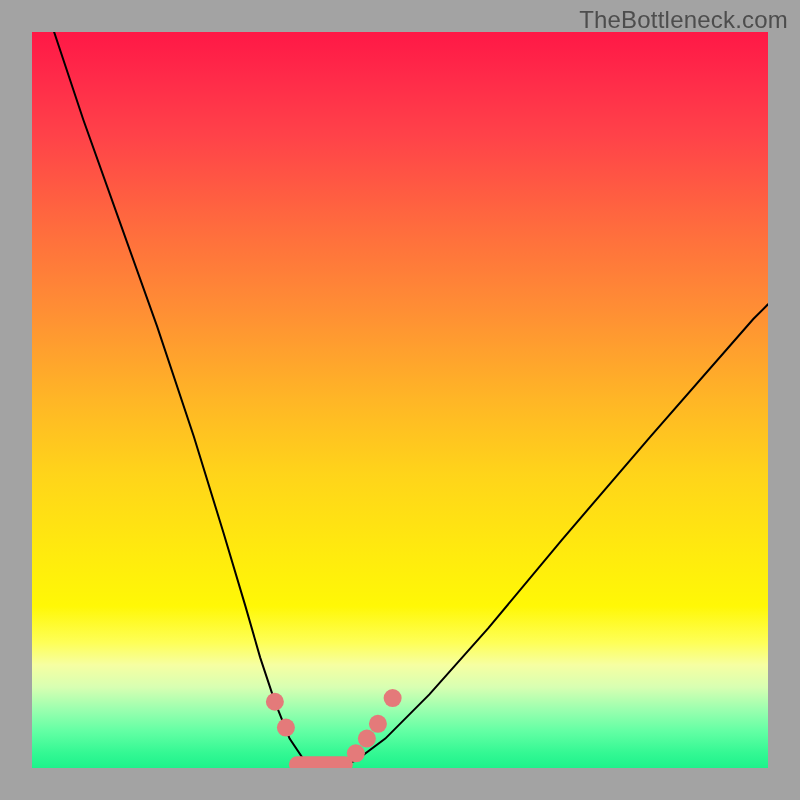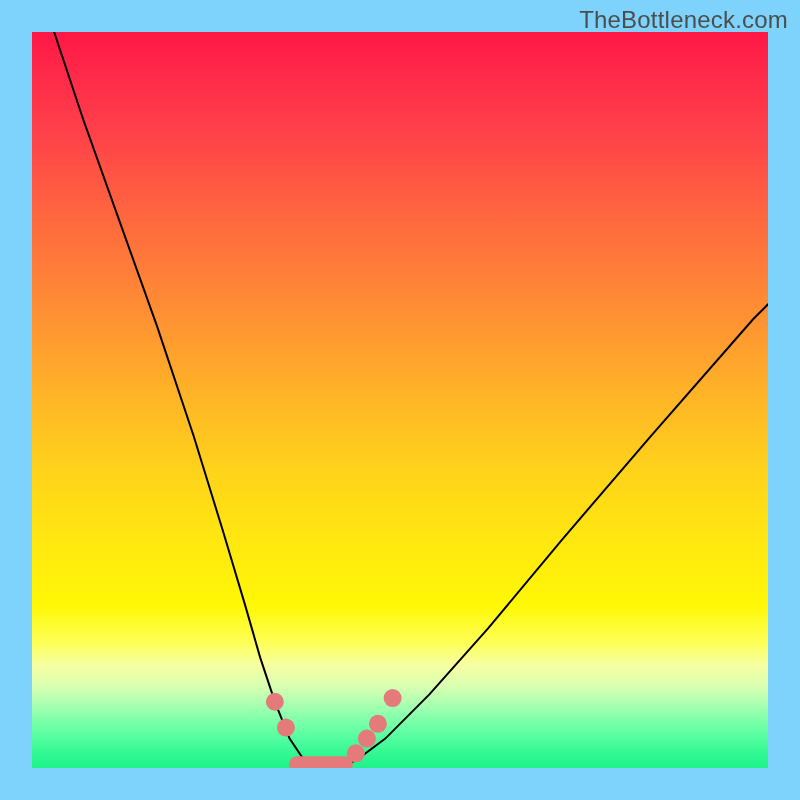--- a/index.html
+++ b/index.html
@@ -10,21 +10,21 @@
     overflow: hidden;
     background: #000;
     font-family: Arial, Helvetica, sans-serif;
   }
   .frame {
     position: absolute;
     top: 0;
     left: 0;
     width: 800px;
     height: 800px;
-    background: #7dd3fc;
+    background: #a3a3a3;
   }
   .plot {
     position: absolute;
     top: 32px;
     left: 32px;
     width: 736px;
     height: 736px;
     background: linear-gradient(
       to bottom,
       #ff1846 0%,

